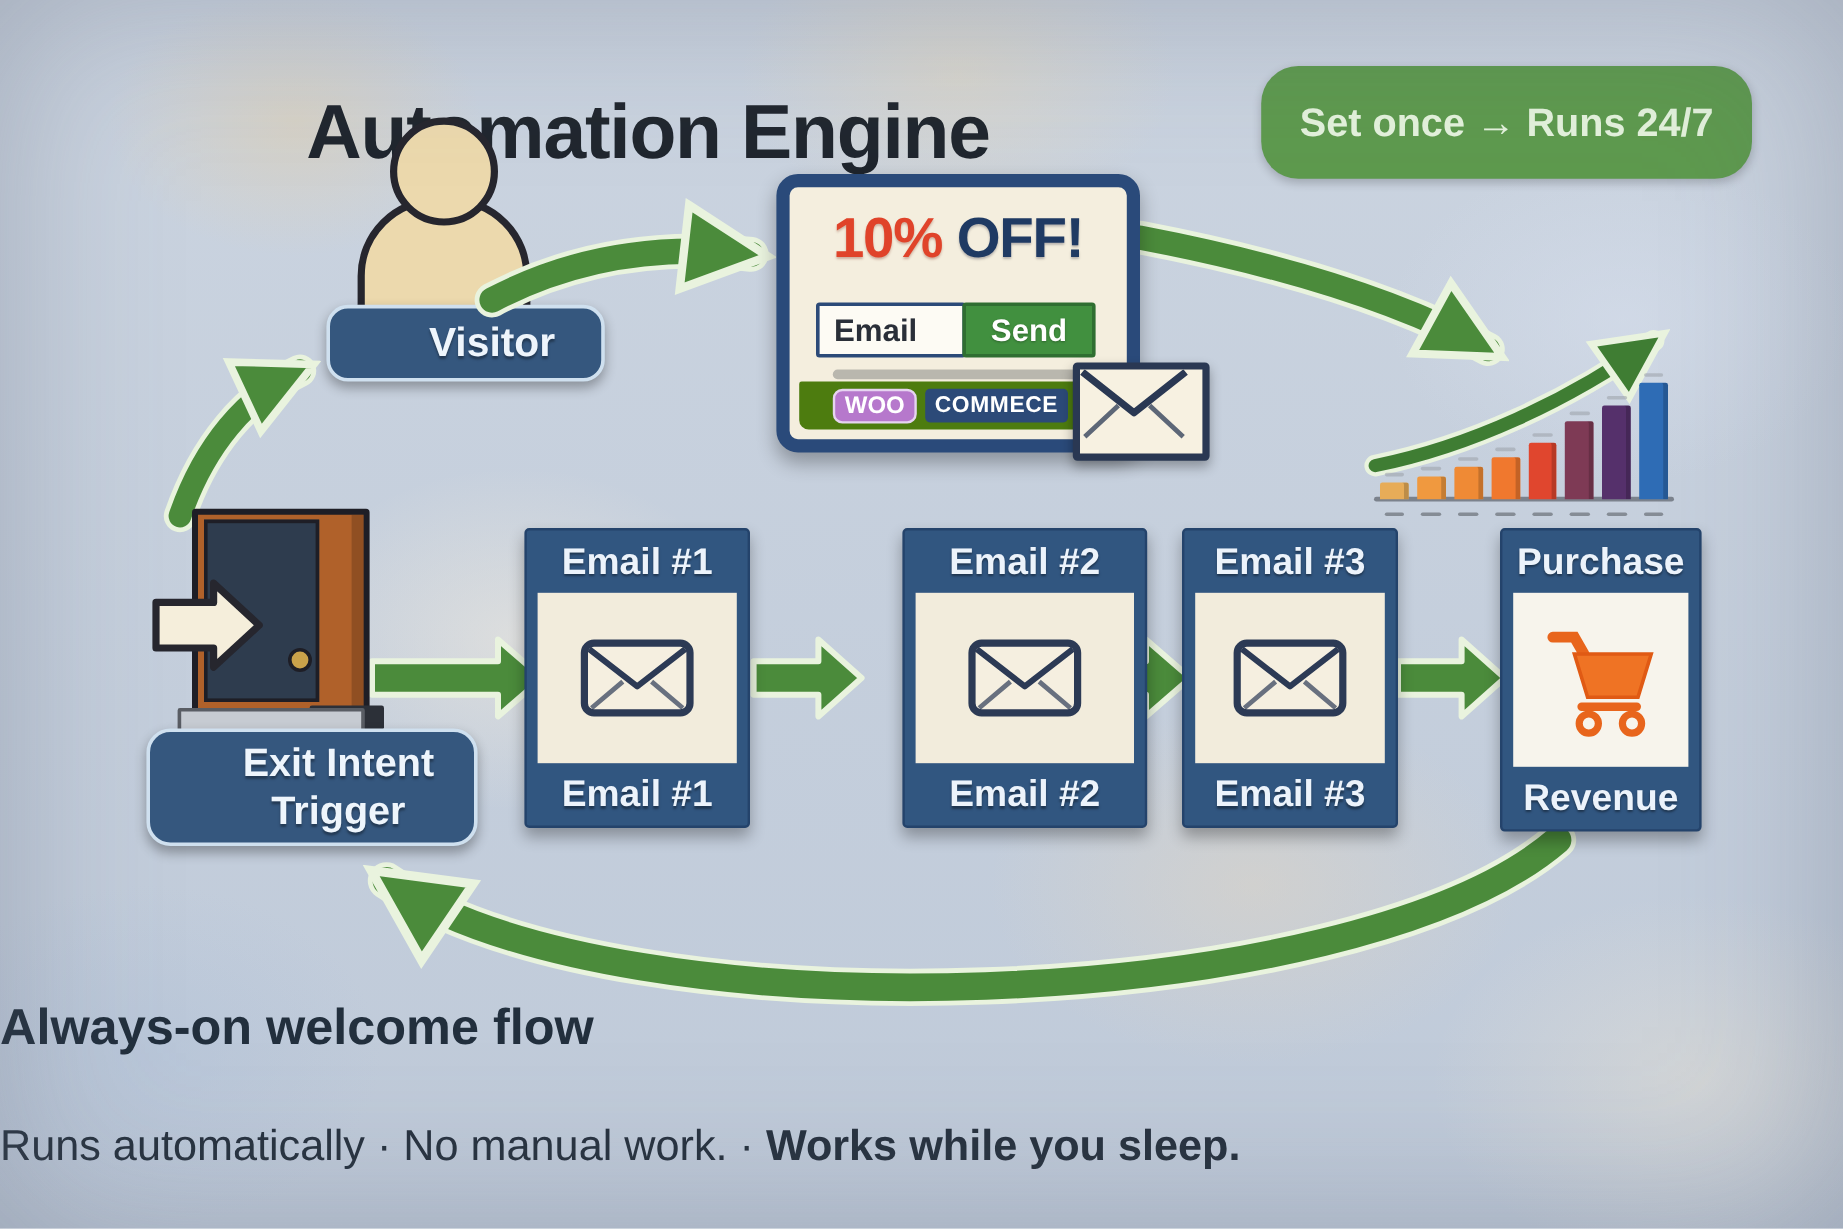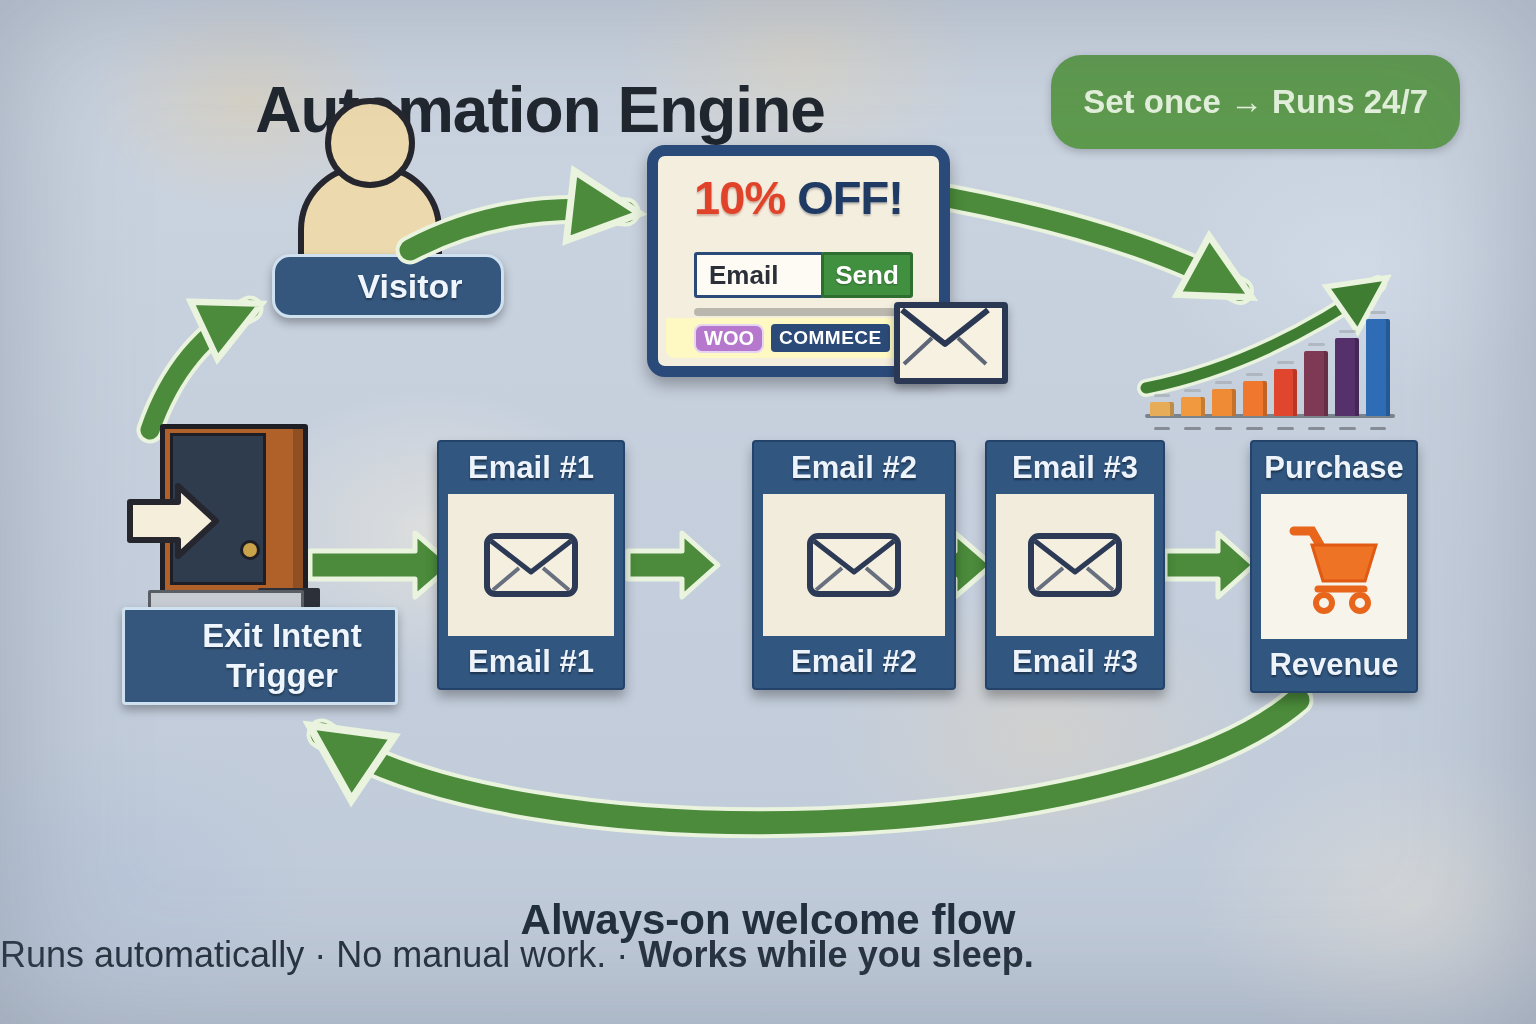--- a/index.html
+++ b/index.html
@@ -37,32 +37,32 @@
   .visitor-ledge{position:absolute; left:296px; top:252px; width:148px; height:12px;
     border-radius:6px; background:#b9c2cc; opacity:.85;}
   
   .popup{position:absolute; left:647px; top:145px; width:303px; height:232px;
     background:#f4eede; border:11px solid #2a4a7a; border-radius:18px;
     box-shadow:0 8px 16px rgba(0,0,0,.3); box-sizing:border-box;}
   .popup-headline{position:absolute; top:14px; left:0; right:0; text-align:center;
     font-size:47px; font-weight:800; letter-spacing:-1px;}
   .popup-headline .disc{color:#e0432a; text-shadow:0 2px 2px rgba(120,30,10,.3);}
   .popup-headline .off{color:#1f3a63; text-shadow:0 2px 2px rgba(0,0,30,.25);}
-  .popup-inputrow{position:absolute; left:36px; right:26px; top:96px; height:46px; display:flex;}
+  .popup-inputrow{position:absolute; left:22px; right:26px; top:96px; height:46px; display:flex;}
   .popup-inputrow input{flex:1; min-width:0; border:3px solid #2c4a78; border-radius:3px;
     font-family:inherit; font-size:26px; font-weight:700; color:#2a2f38; padding:0 0 0 12px;
     background:#fdfbf4; outline:none;}
   .popup-inputrow input::placeholder{color:#2a2f38; opacity:1;}
-  .send-btn{width:92px; margin-left:-3px; background:#41903f; border:3px solid #2f6e31;
+  .send-btn{width:111px; margin-left:-3px; background:#41903f; border:3px solid #2f6e31;
     border-radius:3px; color:#fff; font-family:inherit; font-size:26px; font-weight:700;
     text-shadow:0 1px 2px rgba(0,0,0,.3); cursor:pointer;}
   .popup-line{position:absolute; left:36px; width:205px; height:8px; border-radius:4px;
     background:#b9b7ae;}
   .popup-strip{position:absolute; left:8px; right:8px; bottom:8px; height:40px;
-    background:#fef9c3; border-radius:2px 2px 8px 8px; display:flex; align-items:center;
+    background:#4d7c0f; border-radius:2px 2px 8px 8px; display:flex; align-items:center;
     padding-left:28px; gap:7px;}
   .woo-pill{background:#b678cc; border:2px solid #e6d4f0; border-radius:8px; color:#fff;
     font-size:20px; font-weight:800; padding:1px 8px;}
   .commerce-pill{background:#2c4a78; border-radius:4px; color:#fff; font-size:19px;
     font-weight:800; padding:3px 8px; letter-spacing:.5px;}
   .shopify-bag{width:26px; height:30px; background:#6ab23c; border-radius:6px 8px 8px 8px;
     transform:rotate(-3deg); display:flex; align-items:center; justify-content:center;
     color:#fff; font-size:20px; font-weight:800; box-shadow:0 2px 3px rgba(0,0,0,.25);}
   .popup-envelope{position:absolute; left:236px; top:146px; width:102px; height:70px;
     background:#f7f1e1; border:6px solid #2a3853; border-radius:4px;
@@ -100,21 +100,21 @@
   .flow-card .hdr,.flow-card .ftr{height:52px; flex:0 0 52px; display:flex; align-items:center;
     justify-content:center; color:#ecf3fb; font-size:31px; font-weight:700;
     text-shadow:0 2px 2px rgba(0,0,0,.4);}
   .flow-card .mid{flex:1; margin:0 9px; background:#f2ecdc; display:flex;
     align-items:center; justify-content:center;}
   .flow-card.purchase .mid{background:#f7f4ec;}
   
   .arrows{position:absolute; inset:0; z-index:2; pointer-events:none;}
   .z3{z-index:3;}
   
-  .foot-head{position:absolute; top:896px; left:0; width:100%; text-align:center;
+  .foot-head{position:absolute; top:832px; left:0; width:100%; text-align:left;
     font-size:42px; font-weight:800; color:#222f3d;}
   .foot-sub{position:absolute; top:934px; left:0; width:100%; text-align:left;
     font-size:36px; color:#27323f;}
   .foot-sub .reg{font-weight:500;}
   .foot-sub .bold{font-weight:800;}
   .abs{position:absolute;}
 </style>
 </head>
 <body>
 
@@ -203,21 +203,21 @@
   <div class="door-group z3">
     <div class="door-frame"></div>
     <div class="door-inner"></div>
     <div class="door-knob"></div>
     <div class="door-step-shadow"></div>
     <div class="door-step"></div>
     <svg class="door-arrow-svg" width="125" height="110" viewBox="0 0 125 110">
       <polygon points="4,44 52,44 52,28 90,63 52,98 52,82 4,82" fill="#f5eedb" stroke="#26262e" stroke-width="6" stroke-linejoin="round"></polygon>
     </svg>
   </div>
-  <div class="pill z3" style="left:122px; top:607px; width:226px; height:92px; font-size:33px; line-height:40px; border-radius:4px;">
+  <div class="pill z3" style="left:122px; top:607px; width:226px; height:92px; font-size:33px; line-height:40px; border-radius:20px;">
     <span>Exit Intent</span>
     <span>Trigger</span>
   </div>
 
   <div class="flow-card z3" style="left:437px; top:440px; width:188px; height:250px;">
     <div class="hdr">Email #1</div>
     <div class="mid">
       <svg width="96" height="66" viewBox="0 0 96 66">
         <rect x="4" y="4" width="88" height="58" rx="8" fill="#f5efe0" stroke="#2c3a55" stroke-width="6"></rect>
         <path d="M8 9 L48 40 L88 9" stroke="#2c3a55" stroke-width="5" fill="none" stroke-linejoin="round"></path>

